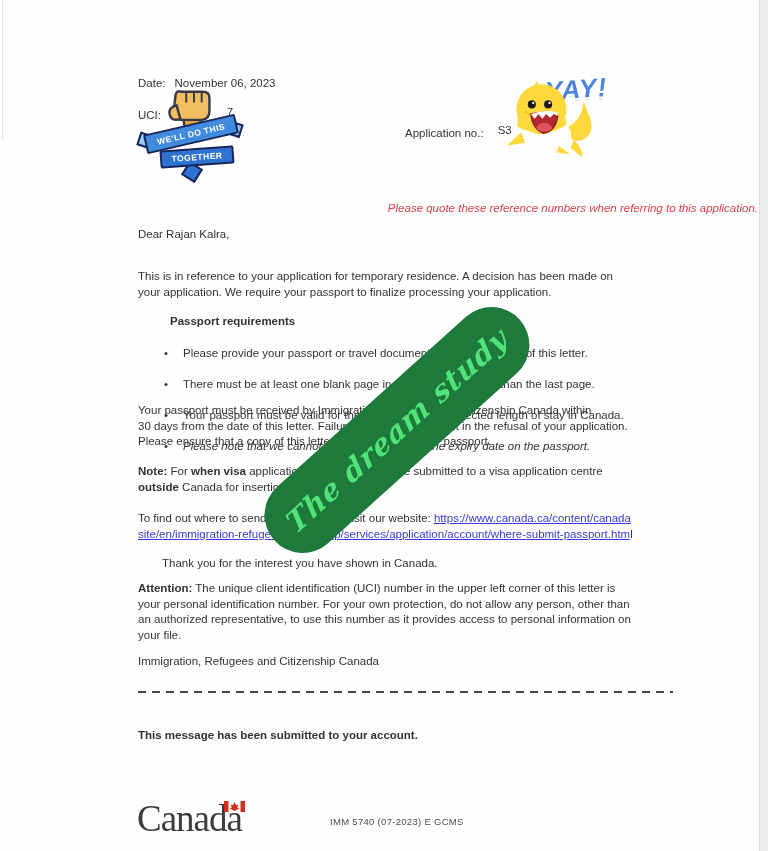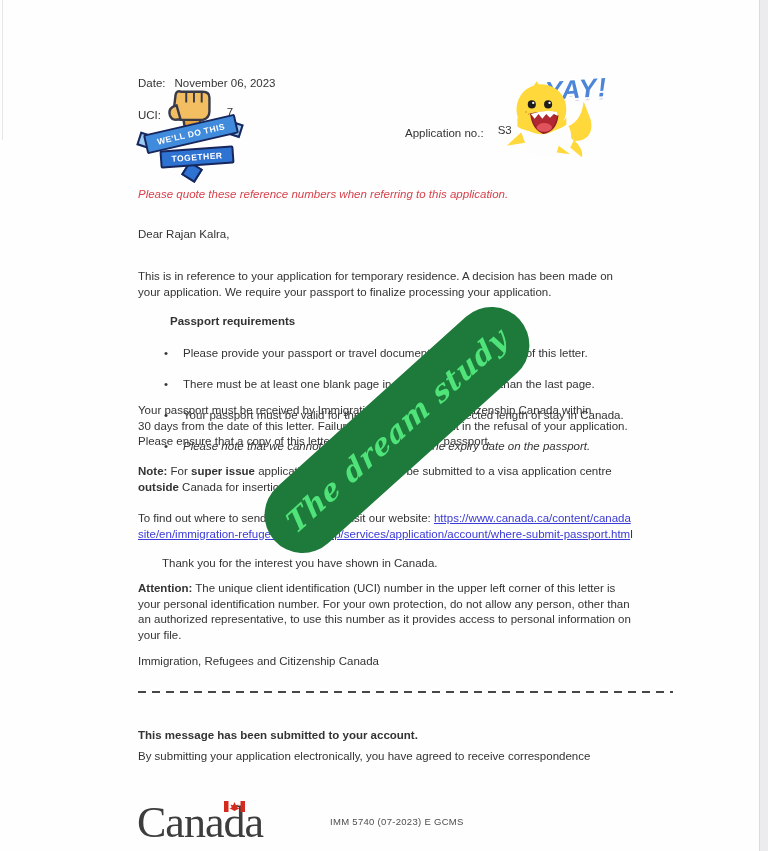--- a/index.html
+++ b/index.html
@@ -29,21 +29,21 @@
   .bullet-mark { width:19px; padding-left:26px; box-sizing:content-box; flex:none; }
   .bullet-text { flex:1; }
 
   a.letter-link { color:#3a3ad6; text-decoration:underline; white-space:pre-line; }
 
   .divider { position:absolute; left:138px; top:691px; width:535px; height:2px;
     background:repeating-linear-gradient(90deg,#474747 0 8px,transparent 8px 14px); }
 
   
   .wordmark { position:absolute; left:137px; top:797px;
-    font-family:"Liberation Serif", serif; font-size:44px; color:#3d3d3d;
+    font-family:"Liberation Serif", serif; font-size:37px; color:#3d3d3d;
     letter-spacing:-1px; }
   .flag { position:absolute; left:224px; top:801px; width:21px; height:11px; }
 
   .form-code { position:absolute; left:330px; top:816px; font-size:9.5px;
     color:#4d4d4d; letter-spacing:.3px;text-align:right; }
 
   
   .dream-banner { position:absolute; left:232px; top:392px; width:330px; height:76px;
     background:#1e7a3a; border-radius:40px; transform:rotate(-42deg);
     display:flex; align-items:center; justify-content:center; z-index:5; }
@@ -78,60 +78,59 @@
 
   <div class="edge-right"></div>
   <div class="edge-left"></div>
 
   <div class="txt" style="left:138px; top:76px;"><span class="lbl">Date:</span><span class="lbl" style="margin-left:9px;">November 06, 2023</span></div>
 
   <div class="txt" style="left:138px; top:108px;"><span class="lbl">UCI:</span><span class="lbl raised" style="margin-left:8px;">11-</span><span class="uci-gap"></span><span class="lbl raised">7</span></div>
 
   <div class="txt" style="left:405px; top:126px; width:260px;"><span class="lbl">Application no.:</span><span class="lbl raised" style="margin-left:14px;">S3</span></div>
 
-  <div class="txt red-note" style="left:138px; top:187px;">Please quote these reference numbers when referring to this application.</div>
+  <div class="txt red-note" style="left:138px; top:201px;text-align:right;">Please quote these reference numbers when referring to this application.</div>
 
   <div class="txt" style="left:138px; top:227px;">Dear Rajan Kalra,</div>
 
   <div class="txt" style="left:138px; top:269px;">This is in reference to your application for temporary residence. A decision has been made on
 your application. We require your passport to finalize processing your application.</div>
 
   <div class="txt b" style="left:138px; top:314px;padding-left:32px;">Passport requirements</div>
 
   <div class="txt" style="left:138px; top:330px;">
     <div class="bullet-row"><span class="bullet-mark">•</span><span class="bullet-text">Please provide your passport or travel document along with a copy of this letter.</span></div>
     <div class="bullet-row"><span class="bullet-mark">•</span><span class="bullet-text">There must be at least one blank page in your passport, other than the last page.</span></div>
     <div class="bullet-row"><span class="bullet-mark">•</span><span class="bullet-text">Your passport must be valid for the duration of your expected length of stay in Canada.</span></div>
     <div class="bullet-row"><span class="bullet-mark">•</span><span class="bullet-text i">Please note that we cannot issue a visa beyond the expiry date on the passport.</span></div>
   </div>
 
   <div class="txt" style="left:138px; top:403px;">Your passport must be received by Immigration, Refugees and Citizenship Canada within
 30 days from the date of this letter. Failure to do so could result in the refusal of your application.
 Please ensure that a copy of this letter is included with your passport.</div>
 
-  <div class="txt" style="left:138px; top:464px;"><span class="b">Note:</span><span> For </span><span class="b">super issue</span><span> applications, passports must be submitted to a visa application centre
+  <div class="txt" style="left:138px; top:464px;"><span class="b">Note:</span><span> For </span><span class="b">when visa</span><span> applications, passports must be submitted to a visa application centre
 </span><span class="b">outside</span><span> Canada for insertion of the super visa.</span></div>
 
   <div class="txt" style="left:138px; top:511px;"><span>To find out where to send your passport, visit our website: </span><a class="letter-link" href="#">https://www.canada.ca/content/canada
 site/en/immigration-refugees-citizenship/services/application/account/where-submit-passport.htm</a><span>l</span></div>
 
   <div class="txt" style="left:138px; top:556px;margin-left:24px;">Thank you for the interest you have shown in Canada.</div>
 
   <div class="txt" style="left:138px; top:581px;"><span class="b">Attention:</span><span> The unique client identification (UCI) number in the upper left corner of this letter is
 your personal identification number. For your own protection, do not allow any person, other than
 an authorized representative, to use this number as it provides access to personal information on
 your file.</span></div>
 
   <div class="txt" style="left:138px; top:654px;">Immigration, Refugees and Citizenship Canada</div>
 
   <div class="divider"></div>
 
   <div class="txt" style="left:138px; top:728px;font-weight:bold;">This message has been submitted to your account.</div>
 
-  <div class="txt" style="left:138px; top:749px;">By submitting your application electronically, you have agreed to receive correspondence</div>
 
   <div class="wordmark">Canada</div>
   <svg class="flag" viewBox="0 0 21 11">
     <rect x="0" y="0" width="4.5" height="11" fill="#d52b1e"></rect>
     <rect x="16.5" y="0" width="4.5" height="11" fill="#d52b1e"></rect>
     <path d="M10.5 1 L12 4.2 L14.5 3.4 L13.2 6.6 L15.5 7.2 L10.5 10 L5.5 7.2 L7.8 6.6 L6.5 3.4 L9 4.2 Z" fill="#d52b1e"></path>
   </svg>
   <div class="form-code">IMM 5740 (07-2023) E GCMS</div>
 
   <div class="dream-banner">

